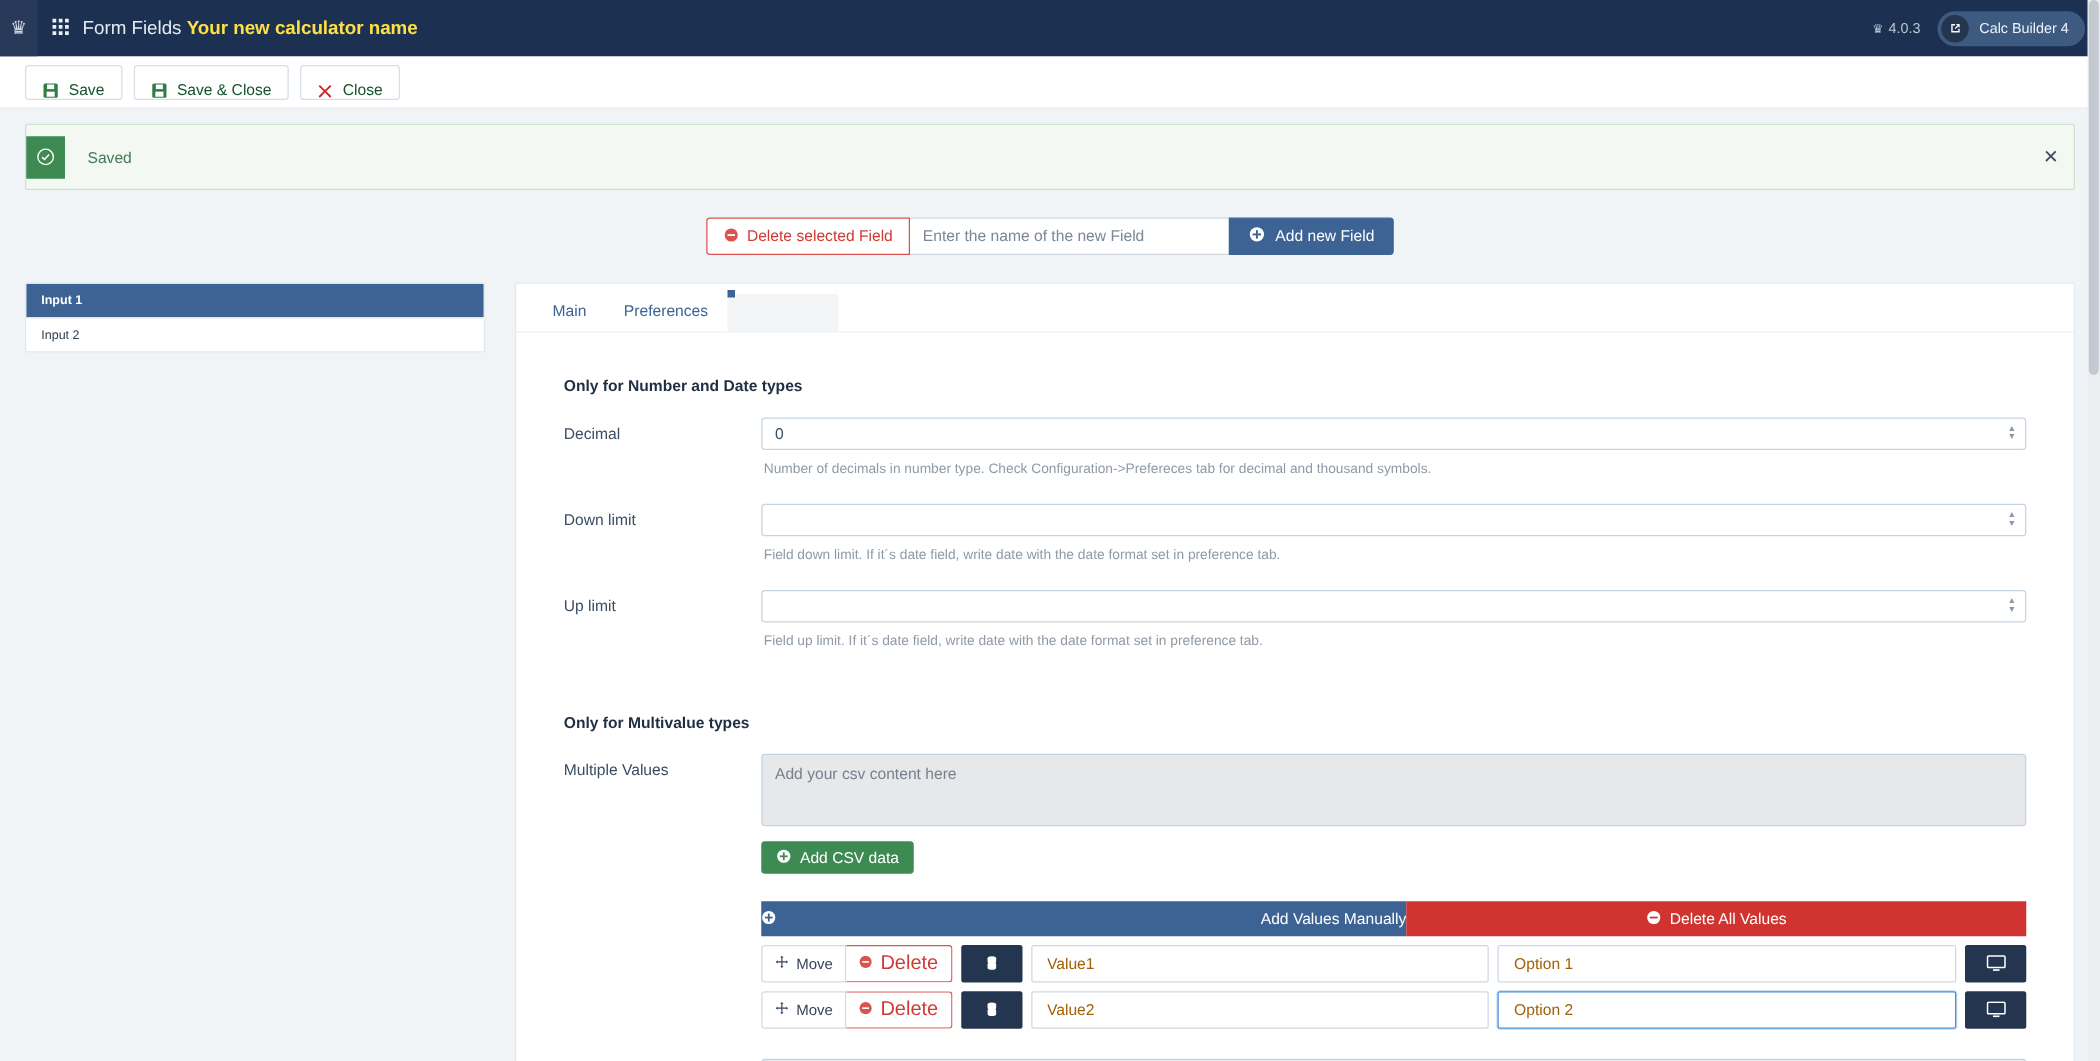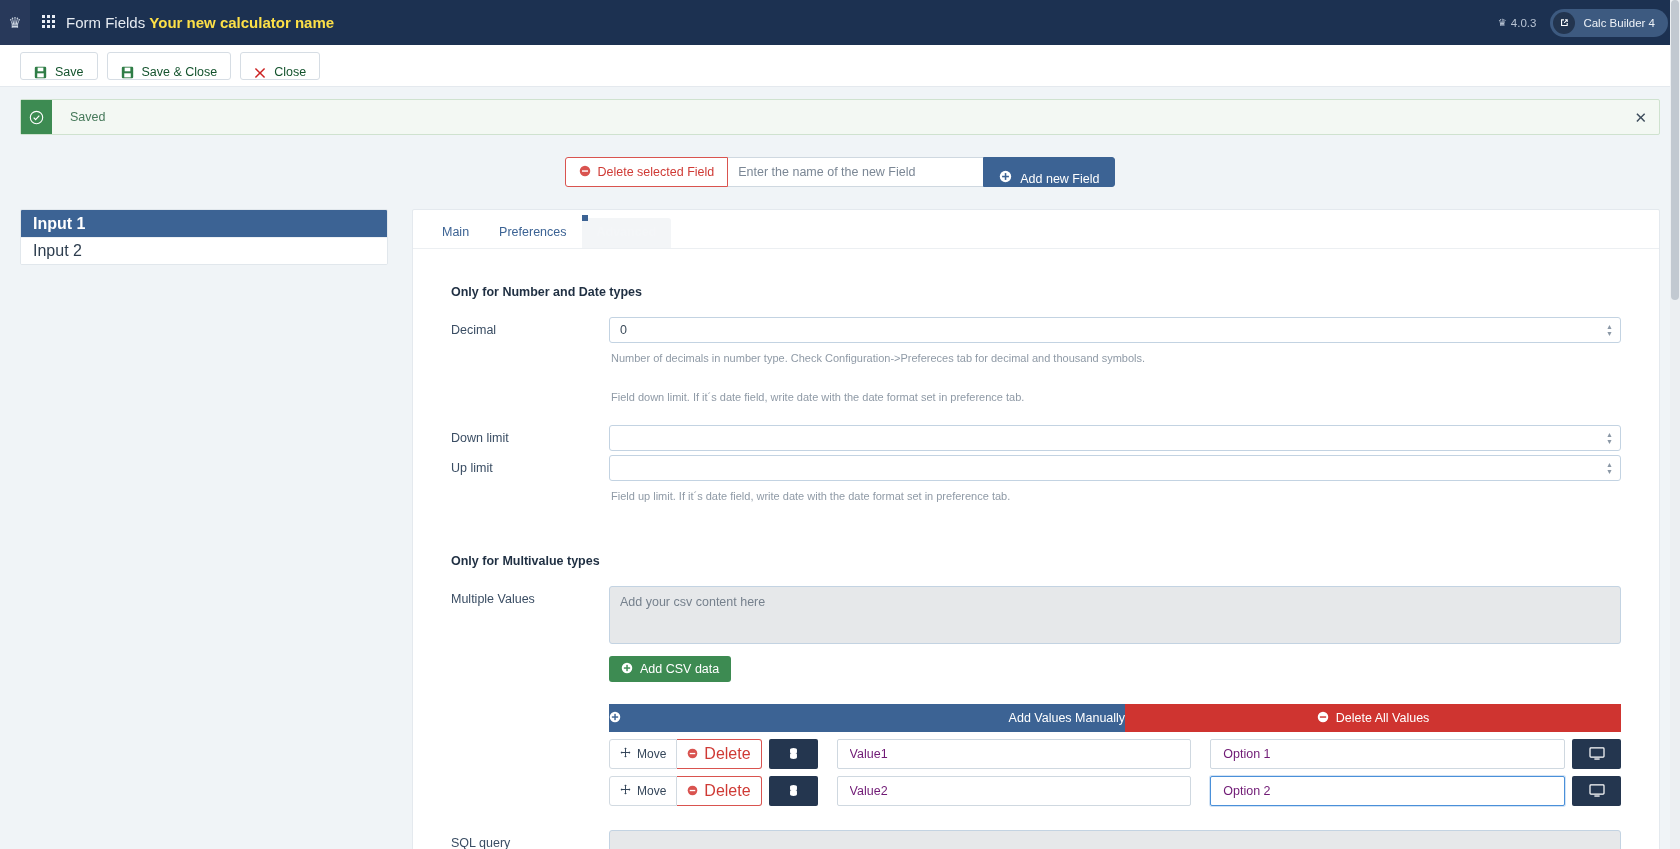--- a/index.html
+++ b/index.html
@@ -54,21 +54,21 @@
   .tbtn {
     height:28px; border:1px solid #d6dde4; background:#fff; border-radius:3px;
     display:flex; align-items:flex-end; gap:8px; padding:0 13px;
     font-size:12.5px; color:#14532d; cursor:pointer;
   }
   .tbtn svg { display:block; }
 
   
   .alertwrap { padding:12px 20px 0 20px; }
   .alert {
-    height:36px; background:#f3f8f3; border:1px solid #cfe2cf;
+    height:53px; background:#f3f8f3; border:1px solid #cfe2cf;
     display:flex; align-items:center; position:relative; border-radius:2px;
   }
   .alert-ico {
     width:31px; height:34px; background:#3d8b52; color:#fff;
     display:flex; align-items:center; justify-content:center;
     font-size:14px; flex:0 0 auto;
   }
   .alert-msg { padding-left:18px; color:#46795a; font-size:12.5px; }
   .alert-x {
     position:absolute; right:12px; top:50%; transform:translateY(-50%);
@@ -84,28 +84,28 @@
     padding:0 13px; border-radius:3px 0 0 3px; cursor:pointer;
   }
   .newfield-input {
     width:255px; border:1px solid #cfd8e0; border-left:none; border-right:none;
     padding:0 10px; font-size:12.5px; color:#3c4b5a;
     font-family:"Liberation Sans", sans-serif; outline:none; background:#fff;
   }
   .newfield-input::placeholder { color:#7b8795; }
   .btn-add-field {
     background:#3c6394; color:#fff; border:1px solid #3c6394;
-    font-size:12.5px; display:flex; align-items:flex-end; gap:8px;
+    font-size:12.5px; display:flex; align-items:center; gap:8px;
     padding:0 15px; border-radius:0 3px 3px 0; cursor:pointer;
   }
 
   
   .content { display:flex; margin-top:22px; padding:0 20px; gap:24px; align-items:flex-start; }
   .sidebar { width:368px; background:#fff; border:1px solid #e1e7ec; border-radius:2px; overflow:hidden; flex:0 0 auto; }
-  .side-item { height:27px; display:flex; align-items:center; padding:0 12px; font-size:16px; cursor:pointer; }
+  .side-item { height:27px; display:flex; align-items:center; padding:0 12px; font-size:10px; cursor:pointer; }
   .side-item.active { background:#3c6394; color:#fff; font-weight:bold; }
   .side-item.idle { background:#fff; color:#2d3d4e; border-top:1px solid #eef1f4; }
 
   .panel { flex:1; background:#fff; border:1px solid #e4e9ee; border-radius:2px; min-height:585px; }
 
   
   .tabs { display:flex; padding:8px 14px 0 14px; border-bottom:1px solid #eceff2; }
   .tab {
     font-size:12.5px; color:#3c6394; padding:7px 15px 9px 15px; cursor:pointer; position:relative;
   }
@@ -165,22 +165,22 @@
   }
   .vbtn-del {
     border:1px solid #d9534f; border-left:none; background:#fff; border-radius:0 3px 3px 0;
     display:flex; align-items:center; gap:6px; padding:0 10px; font-size:16px; color:#cf3a35; cursor:pointer;
   }
   .vsq {
     width:49px; background:#24364f; margin-left:7px; border-radius:2px;
     display:flex; align-items:center; justify-content:center; cursor:pointer;
   }
   .vinp {
-    flex:1; margin-left:19px; border:1px solid #cfd8e0; border-radius:2px;
-    padding:0 12px; font-size:12.5px; color:#701a75; background:#fff; outline:none;
+    flex:1; margin-left:7px; border:1px solid #cfd8e0; border-radius:2px;
+    padding:0 12px; font-size:12.5px; color:#a16207; background:#fff; outline:none;
     font-family:"Liberation Sans", sans-serif;
   }
   .vinp.focused { border:1px solid #4a90d9; box-shadow:0 0 0 1px rgba(74,144,217,.25); }
   .vmon {
     width:49px; background:#24364f; margin-left:7px; border-radius:2px;
     display:flex; align-items:center; justify-content:center; cursor:pointer;
   }
 
   .sqlinp {
     width:100%; height:23px; background:#e6e8ea; border:1px solid #c3d3e2; border-radius:3px;
@@ -341,34 +341,34 @@
         </div>
       </div>
       <div class="row">
         <div class="lbl"></div>
         <div class="fieldcol">
             <div class="help">Number of decimals in number type. Check Configuration-&gt;Prefereces tab for decimal and thousand symbols.</div>
           </div>
       </div>
 
       <div class="row">
-        <div class="lbl"></div>
-        <div class="fieldcol">
-            <div class="help">Field down limit. If it´s date field, write date with the date format set in preference tab.</div>
-          </div>
-      </div>
-      <div class="row">
         <div class="lbl">Down limit</div>
         <div class="fieldcol spinwrap">
           <input class="inp" value="" style="">
           <span class="spin">
               <span>▲</span>
               <span>▼</span>
             </span>
         </div>
+      </div>
+      <div class="row">
+        <div class="lbl"></div>
+        <div class="fieldcol">
+            <div class="help">Field down limit. If it´s date field, write date with the date format set in preference tab.</div>
+          </div>
       </div>
 
       <div class="row">
         <div class="lbl">Up limit</div>
         <div class="fieldcol spinwrap">
           <input class="inp" value="" style="">
           <span class="spin">
               <span>▲</span>
               <span>▼</span>
             </span>

